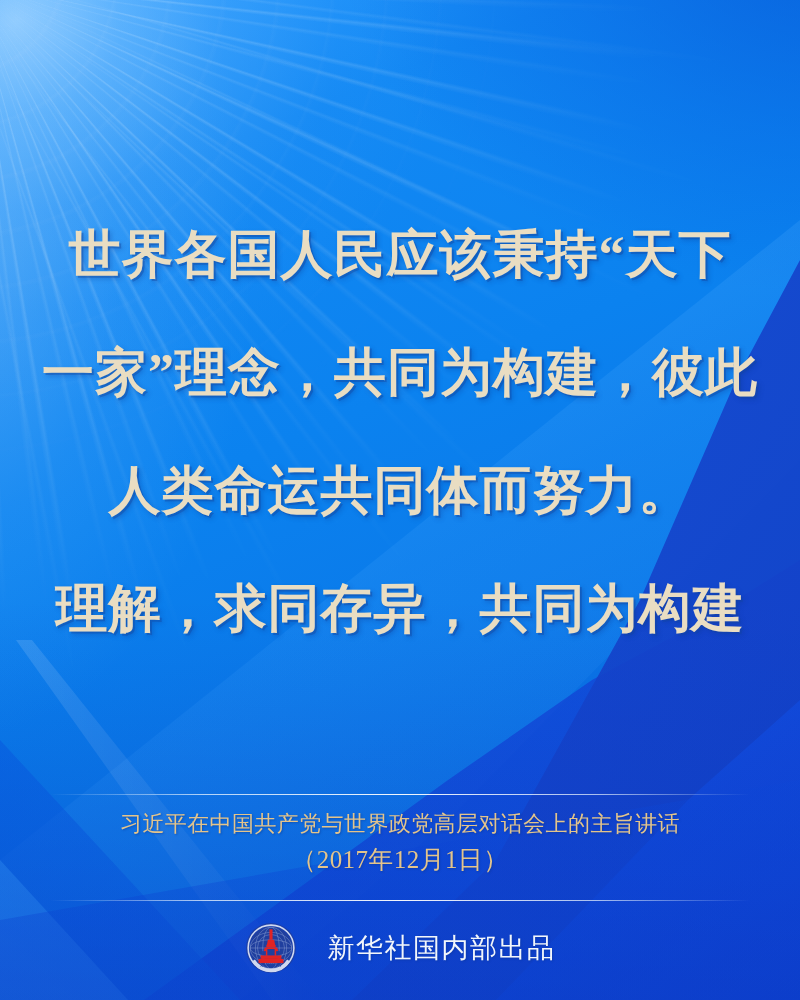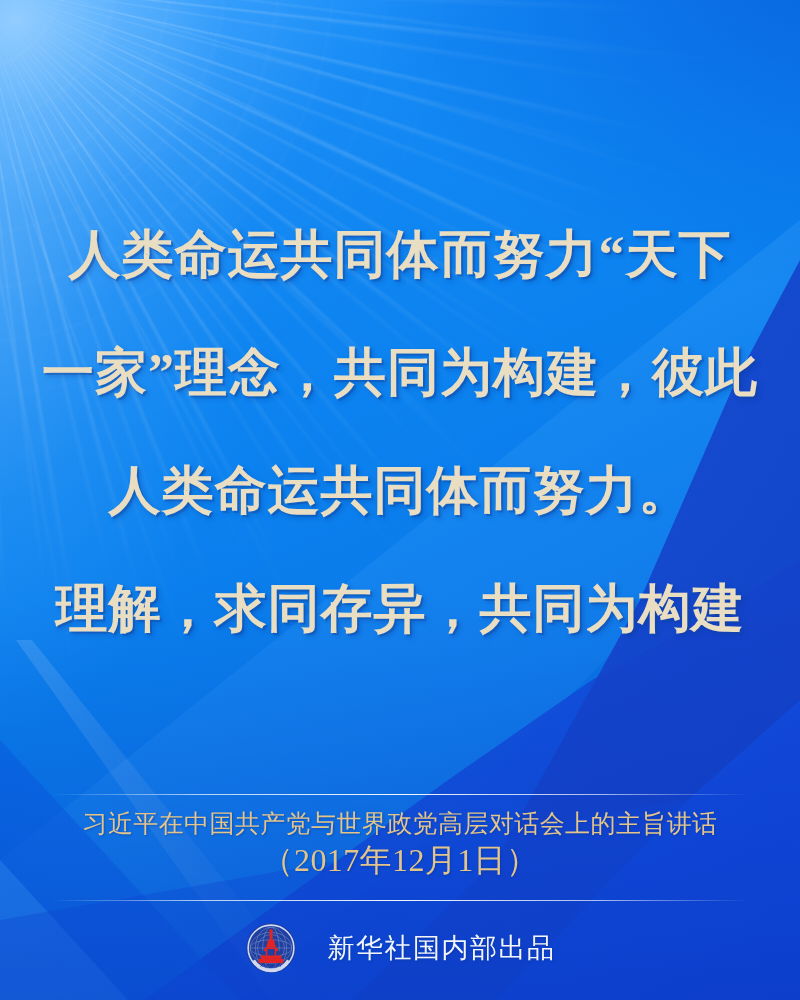--- a/index.html
+++ b/index.html
@@ -194,27 +194,27 @@
   .caption {
     position: absolute;
     left: 0;
     right: 0;
     top: 806px;
     text-align: center;
     color: #e3c48b;
     text-shadow: 1px 1px 2px rgba(10,50,140,0.45);
   }
   .caption-line1 {
-    font-size: 25px;
+    font-size: 22px;
     line-height: 36px;
     letter-spacing: 0.4px;
     white-space: pre;
   }
   .caption-line2 {
-    font-size: 32px;
+    font-size: 25px;
     line-height: 36px;
     letter-spacing: 0.4px;
     white-space: pre;
   }
 
   .footer {
     position: absolute;
     left: 0;
     right: 0;
     top: 922px;
@@ -258,21 +258,21 @@
   <div class="facet facet-mid"></div>
   <div class="facet facet-ll-a"></div>
   <div class="facet facet-ll-b"></div>
   <div class="facet facet-bl-edge"></div>
   <div class="facet facet-low-wave"></div>
   <div class="bg-layer bg-bottom-shade"></div>
 
   <div class="content">
 
     <div class="quote-block">
-      <div class="quote-line">人类命运共同体而努力“天下</div>
+      <div class="quote-line">世界各国人民应该秉持“天下</div>
       <div class="quote-line">一家”理念，共同为构建，彼此</div>
       <div class="quote-line">人类命运共同体而努力。</div>
       <div class="quote-line">理解，求同存异，共同为构建</div>
     </div>
 
     <div class="divider divider-top"></div>
 
     <div class="caption">
       <div class="caption-line1">习近平在中国共产党与世界政党高层对话会上的主旨讲话</div>
       <div class="caption-line2">（2017年12月1日）</div>

